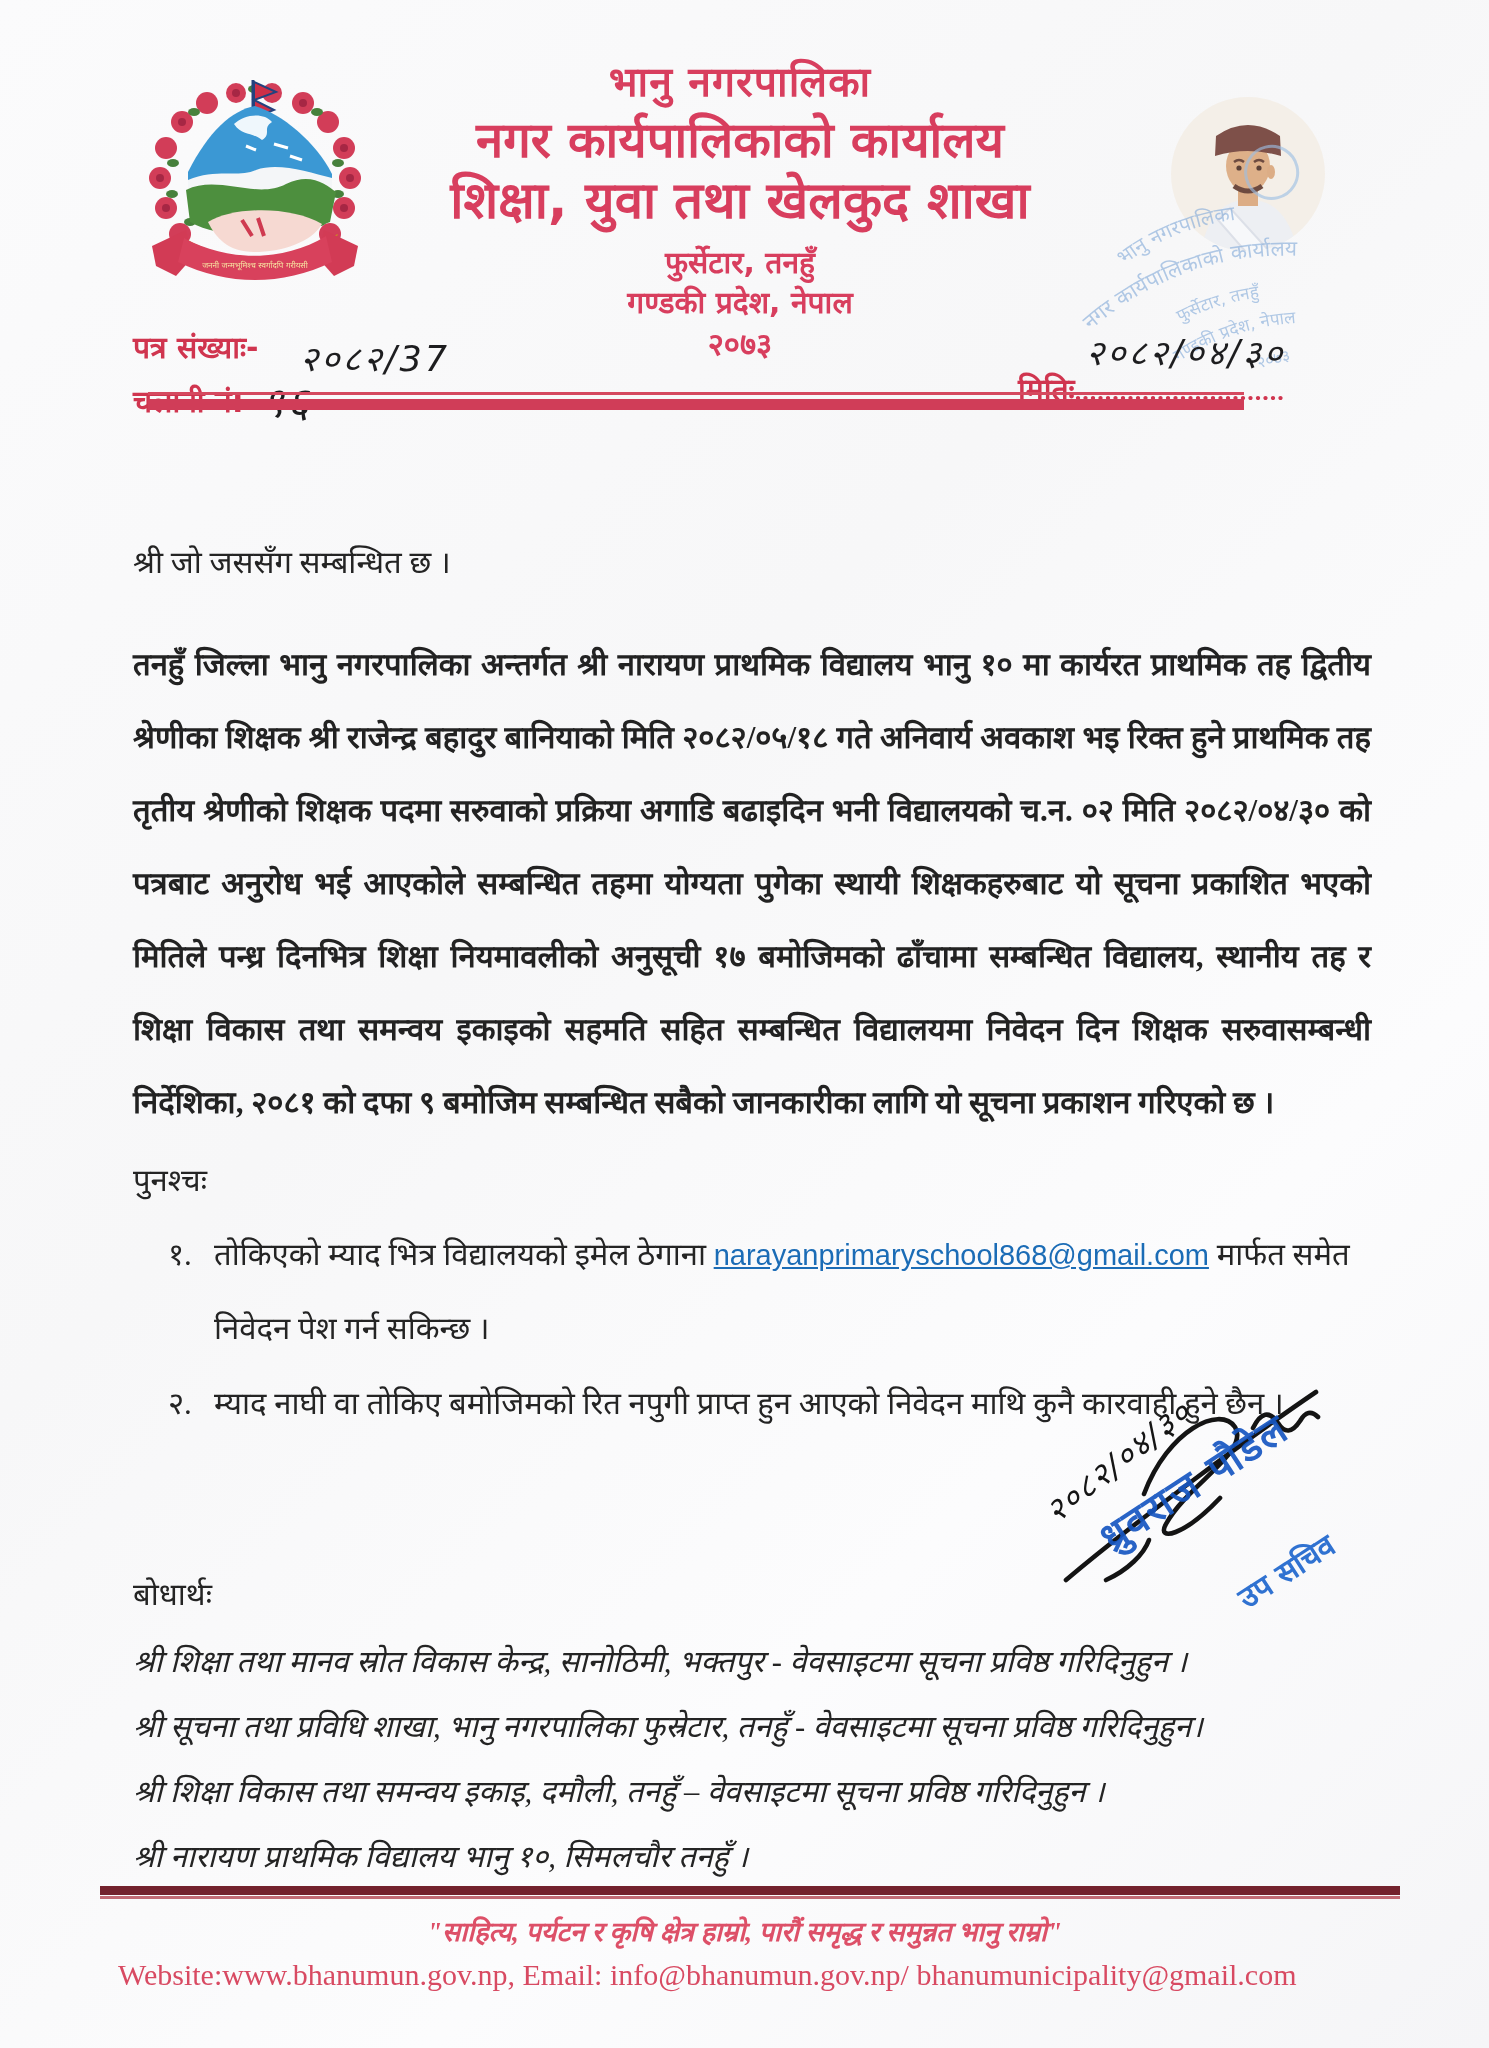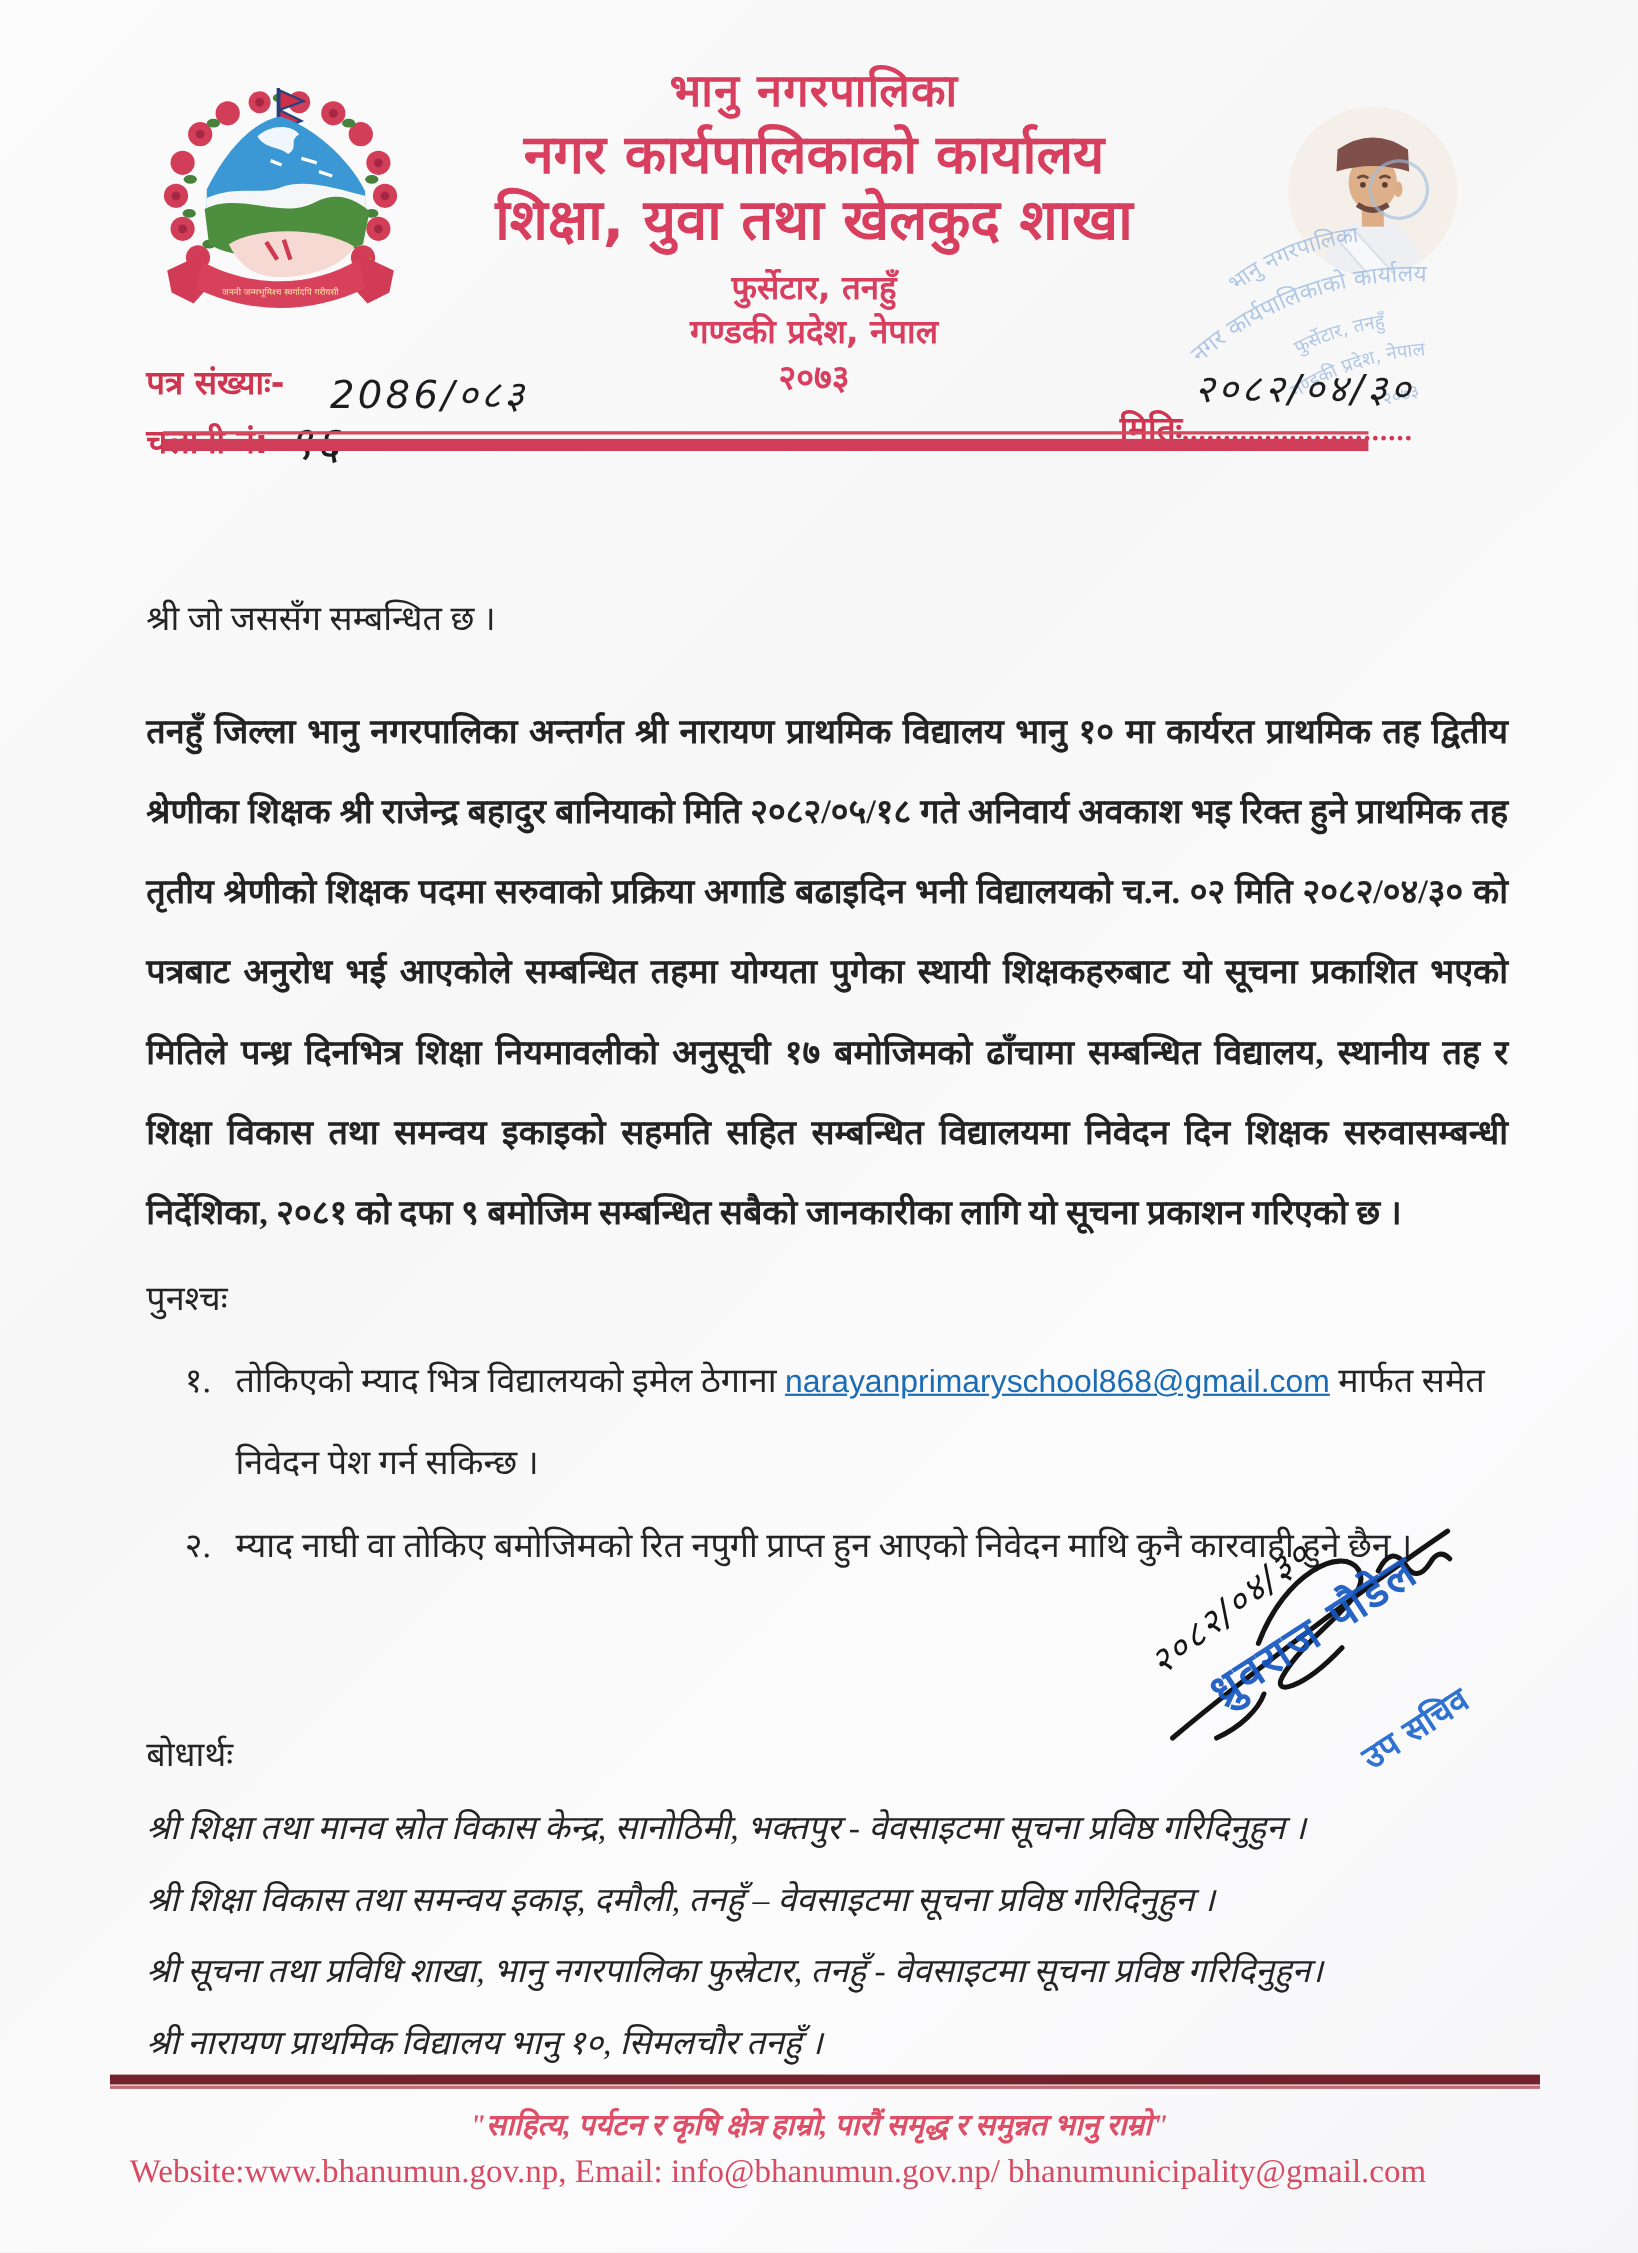--- a/index.html
+++ b/index.html
@@ -174,21 +174,21 @@
     <g fill="#84abd9" font-family="DejaVu Sans, sans-serif">
       <text font-size="20"><textPath href="#arc1" startOffset="18%">भानु नगरपालिका</textPath></text>
       <text font-size="21"><textPath href="#arc2" startOffset="6%">नगर कार्यपालिकाको कार्यालय</textPath></text>
       <text font-size="17"><textPath href="#arc3" startOffset="28%">फुर्सेटार, तनहुँ</textPath></text>
       <text font-size="17"><textPath href="#arc4" startOffset="16%">गण्डकी प्रदेश, नेपाल</textPath></text>
       <text font-size="16" x="210" y="229">२०७३</text>
     </g>
   </svg>
 
   <div class="abs ref-label" style="left:133px;top:326px;">पत्र संख्याः-</div>
-  <div class="abs hand" style="left:300px;top:334px;font-size:35px;">2086/०८३</div>
+  <div class="abs hand" style="left:300px;top:334px;font-size:35px;">२०८२/37</div>
   <div class="abs ref-label" style="left:133px;top:380px;">चलानी नं:-</div>
   <div class="abs hand" style="left:262px;top:372px;font-size:42px;">९६</div>
 
   <div class="abs hand" style="left:1086px;top:328px;font-size:35px;">२०८२/०४/३०</div>
   <div class="abs" style="left:1018px;top:368px;">
     <span class="ref-label">मितिः</span><span class="dots" style="font-size:26px;">............................</span>
   </div>
 
   <div class="abs rule-mid">
     <div class="thin"></div>
@@ -219,22 +219,22 @@
       <path d="M58 208 C80 198 96 182 101 168"></path>
     </g>
   </svg>
   <div class="abs sig-date">२०८२/०४/३०</div>
   <div class="abs stamp-name">ध्रुवराज पौडेल</div>
   <div class="abs stamp-title">उप सचिव</div>
 
   <div class="abs cc-label">बोधार्थः</div>
   <div class="abs cc-list">
     <div>श्री शिक्षा तथा मानव स्रोत विकास केन्द्र, सानोठिमी, भक्तपुर - वेवसाइटमा सूचना प्रविष्ठ गरिदिनुहुन ।</div>
+    <div>श्री सूचना तथा प्रविधि शाखा, भानु नगरपालिका फुस्रेटार, तनहुँ - वेवसाइटमा सूचना प्रविष्ठ गरिदिनुहुन।</div>
     <div>श्री शिक्षा विकास तथा समन्वय इकाइ, दमौली, तनहुँ – वेवसाइटमा सूचना प्रविष्ठ गरिदिनुहुन ।</div>
-    <div>श्री सूचना तथा प्रविधि शाखा, भानु नगरपालिका फुस्रेटार, तनहुँ - वेवसाइटमा सूचना प्रविष्ठ गरिदिनुहुन।</div>
     <div>श्री नारायण प्राथमिक विद्यालय भानु १०, सिमलचौर तनहुँ ।</div>
   </div>
 
   <div class="abs rule-bottom">
     <div class="thick"></div>
       <div class="thin"></div>
   </div>
   <div class="abs foot-quote">"साहित्य, पर्यटन र कृषि क्षेत्र हाम्रो,  पारौं समृद्ध र समुन्नत भानु राम्रो"</div>
   <div class="abs foot-contact">Website:www.bhanumun.gov.np, Email: info@bhanumun.gov.np/ bhanumunicipality@gmail.com</div>
 

